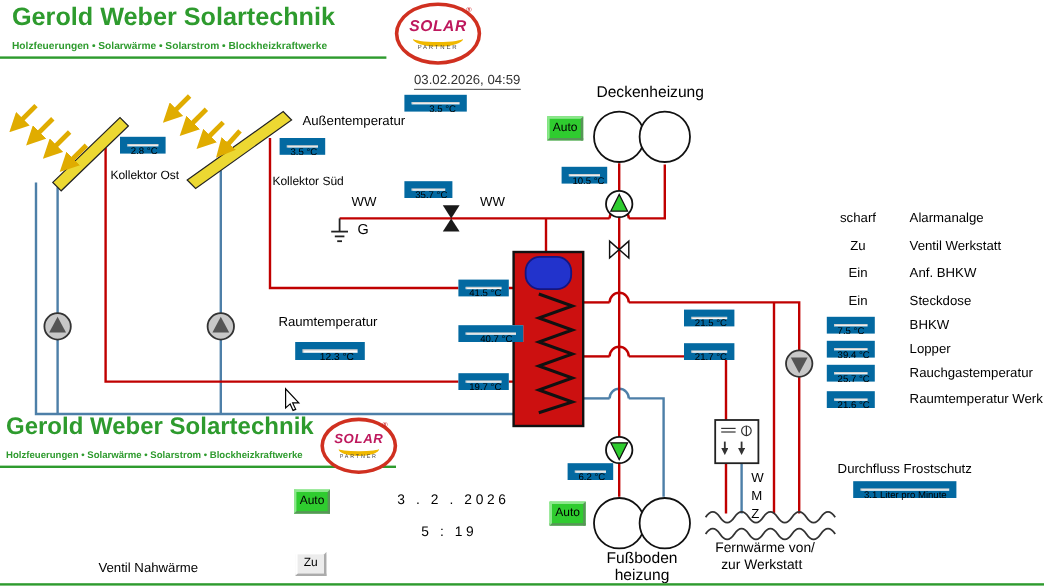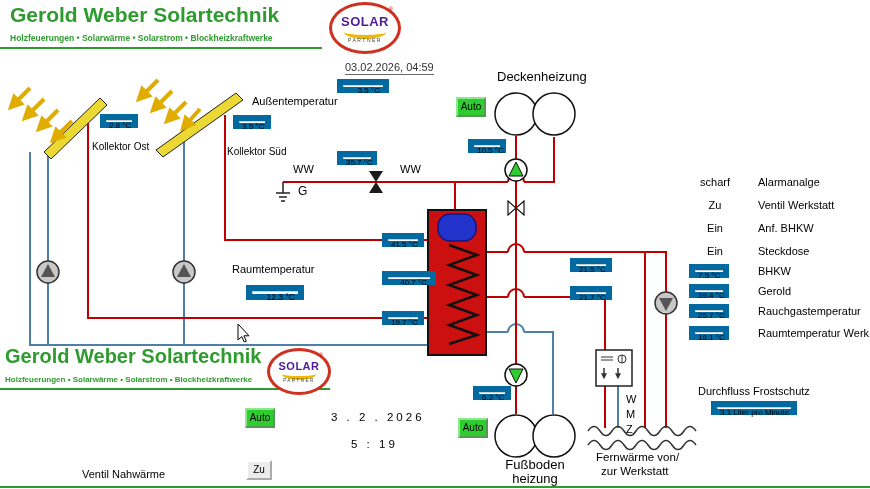--- a/index.html
+++ b/index.html
@@ -15,21 +15,21 @@
           text-align:center; box-sizing:border-box; cursor:pointer; }
   .btn-green { background:#2fcc2f; border:2px outset #8ce88c; }
   .btn-gray  { background:#ececec; border:2px outset #ffffff; }
   .brand-title { position:absolute; font-size:21px; font-weight:bold; color:#2e9b2e;
                  white-space:nowrap; z-index:2; }
   .brand-sub   { position:absolute; font-size:8.5px; font-weight:bold; color:#2e9b2e;
                  white-space:nowrap; z-index:2; }
   .hline { position:absolute; height:2px; background:#2e9b2e; z-index:2; }
   .logo { position:absolute; border:3px solid #d03020; border-radius:50%; background:#fff;
           display:flex; flex-direction:column; align-items:center; justify-content:center; z-index:2; }
-  .logo .solar   { color:#4c1d95; font-weight:bold; font-size:13px; letter-spacing:.5px; }
+  .logo .solar   { color:#be185d; font-weight:bold; font-size:13px; letter-spacing:.5px;font-style:italic; }
   .logo .swoosh  { width:42px; height:10px; border-bottom:4px solid #f0b800; border-radius:50%; margin-top:-4px; }
   .logo .partner { font-size:5px; color:#444; letter-spacing:1.5px; margin-top:-2px; }
   .logo .reg     { position:absolute; top:1px; right:5px; font-size:6px; color:#cc1111; }
   .logo-sm .solar   { font-size:11px; }
   .logo-sm .swoosh  { width:34px; height:8px; }
   .logo-sm .partner { font-size:4.5px; }
   .dt { position:absolute; font-size:11px; color:#333; border-bottom:1px solid #666;
         padding-bottom:1px; z-index:2; white-space:nowrap; }
 </style>
 </head>
@@ -207,24 +207,24 @@
   <div class="lbl" style="left:693px; top:199px; width:44px; text-align:center;">Zu</div>
   <div class="lbl" style="left:758px; top:199px;">Ventil Werkstatt</div>
   <div class="lbl" style="left:693px; top:222px; width:44px; text-align:center;">Ein</div>
   <div class="lbl" style="left:758px; top:222px;">Anf. BHKW</div>
   <div class="lbl" style="left:693px; top:245px; width:44px; text-align:center;">Ein</div>
   <div class="lbl" style="left:758px; top:245px;">Steckdose</div>
 
   <div class="vbox" style="left:689px; top:264px; width:40px;">7.5 °C</div>
   <div class="lbl" style="left:758px; top:265px;">BHKW</div>
   <div class="vbox" style="left:689px; top:284px; width:40px;">39.4 °C</div>
-  <div class="lbl" style="left:758px; top:285px;">Gerold</div>
+  <div class="lbl" style="left:758px; top:285px;">Lopper</div>
   <div class="vbox" style="left:689px; top:304px; width:40px;">25.7 °C</div>
   <div class="lbl" style="left:758px; top:305px;">Rauchgastemperatur</div>
-  <div class="vbox" style="left:689px; top:326px; width:40px;">18.1 °C</div>
+  <div class="vbox" style="left:689px; top:326px; width:40px;">21.6 °C</div>
   <div class="lbl" style="left:758px; top:327px;">Raumtemperatur Werk</div>
 
   <div class="lbl" style="left:698px; top:385px;">Durchfluss Frostschutz</div>
   <div class="vbox" style="left:711px; top:401px; width:86px; text-align:center;">3.1 Liter pro Minute</div>
 
   <div class="vbox" style="left:473px; top:386px; width:38px;">6.2 °C</div>
   <div class="btn btn-green" style="left:458px; top:418px; width:30px; height:20px;">Auto</div>
   <div class="lbl" style="left:500px; top:457px; width:70px; text-align:center; font-size:13px;">Fußboden</div>
   <div class="lbl" style="left:500px; top:471px; width:70px; text-align:center; font-size:13px;">heizung</div>
 

